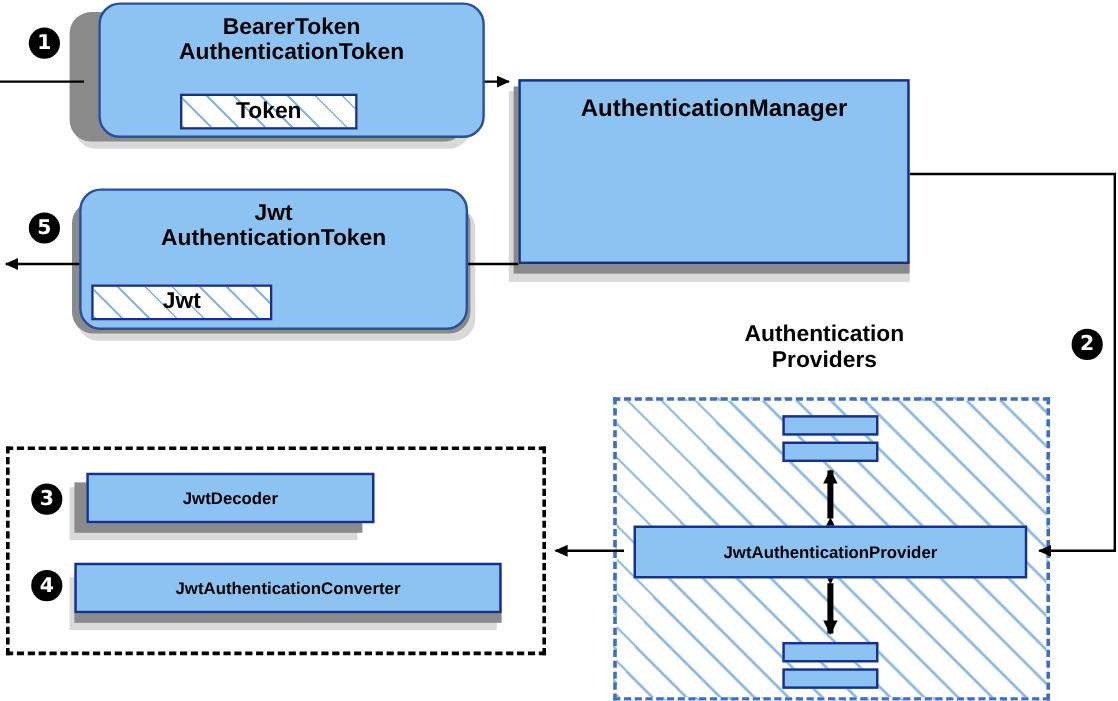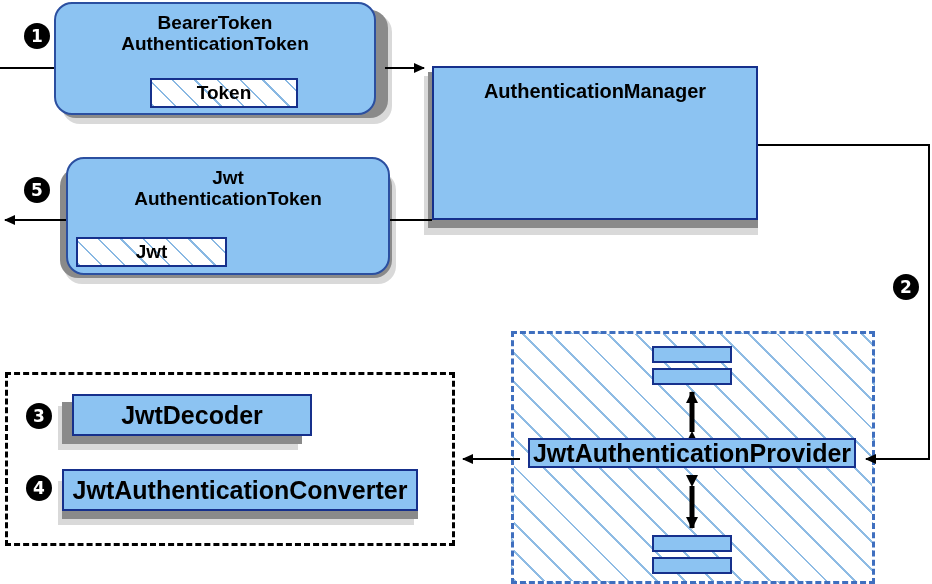--- a/index.html
+++ b/index.html
@@ -75,21 +75,21 @@
     background: #8cc3f2;
     border: 2px solid #16308c;
     box-sizing: border-box;
     display: flex;
     align-items: center;
     justify-content: center;
     z-index: 7;
   }
   .flat-label {
     font-weight: bold;
-    font-size: 25px;
+    font-size: 14px;
     color: #000;
     white-space: nowrap;
   }
 
   
   .mini-bar {
     position: absolute;
     background: #8cc3f2;
     border: 2px solid #16308c;
     box-sizing: border-box;
@@ -187,25 +187,27 @@
     <line x1="520" y1="459" x2="463" y2="459" stroke="#000" stroke-width="2" marker-end="url(#arrL)"></line>
 
     <line x1="692" y1="432" x2="692" y2="392" stroke="#000" stroke-width="5" marker-start="url(#arrUp)" marker-end="url(#arrUp)"></line>
     <line x1="692" y1="486" x2="692" y2="528" stroke="#000" stroke-width="5" marker-start="url(#arrUp)" marker-end="url(#arrUp)"></line>
   </svg>
 
   <div class="dash-black" style="left:5px; top:372px; width:450px; height:174px;"></div>
 
   <div class="dash-blue-hatch" style="left:511px; top:331px; width:364px; height:253px;"></div>
 
+  <div class="plain-label" style="left:587px; top:268px; width:200px;">Authentication
+Providers</div>
 
   <div class="shadow-light" style="left:62px; top:14px; width:330px; height:110px; border-radius:18px;"></div>
   <div class="shadow-dark" style="left:58px; top:10px; width:330px; height:108px; border-radius:18px;"></div>
 
-  <div class="token-box" style="left:54px; top:2px; width:322px; height:113px;">
+  <div class="token-box" style="left:82px; top:2px; width:322px; height:113px;">
     <div class="token-title" style="top:8px;">BearerToken
 AuthenticationToken</div>
   </div>
   <div class="hatch" style="left:150px; top:78px; width:148px; height:30px;">
     <span class="hatch-label">Token</span>
   </div>
 
   <div class="shadow-light" style="left:64px; top:172px; width:332px; height:112px; border-radius:18px;"></div>
   <div class="shadow-dark" style="left:60px; top:168px; width:332px; height:110px; border-radius:18px;"></div>
 
@@ -226,21 +228,21 @@
   <div class="hatch" style="left:469px; top:124px; width:254px; height:81px;">
     <span class="hatch-label" style="font-size:20px;">ProviderManager</span>
   </div>
 
   <div class="mini-bar" style="left:652px; top:346px; width:80px; height:17px;"></div>
   <div class="mini-bar" style="left:652px; top:368px; width:80px; height:17px;"></div>
 
   <div class="shadow-light" style="left:518px; top:450px; width:334px; height:42px;"></div>
   <div class="shadow-dark" style="left:522px; top:446px; width:332px; height:40px;"></div>
 
-  <div class="flat-box" style="left:528px; top:438px; width:328px; height:30px;">
+  <div class="flat-box" style="left:528px; top:438px; width:328px; height:44px;">
     <span class="flat-label">JwtAuthenticationProvider</span>
   </div>
 
   <div class="mini-bar" style="left:652px; top:535px; width:80px; height:17px;"></div>
   <div class="mini-bar" style="left:652px; top:557px; width:80px; height:17px;"></div>
 
   <div class="shadow-light" style="left:58px; top:406px; width:240px; height:44px;"></div>
   <div class="shadow-dark" style="left:62px; top:402px; width:240px; height:42px;"></div>
 
   <div class="flat-box" style="left:72px; top:394px; width:240px; height:42px;">

